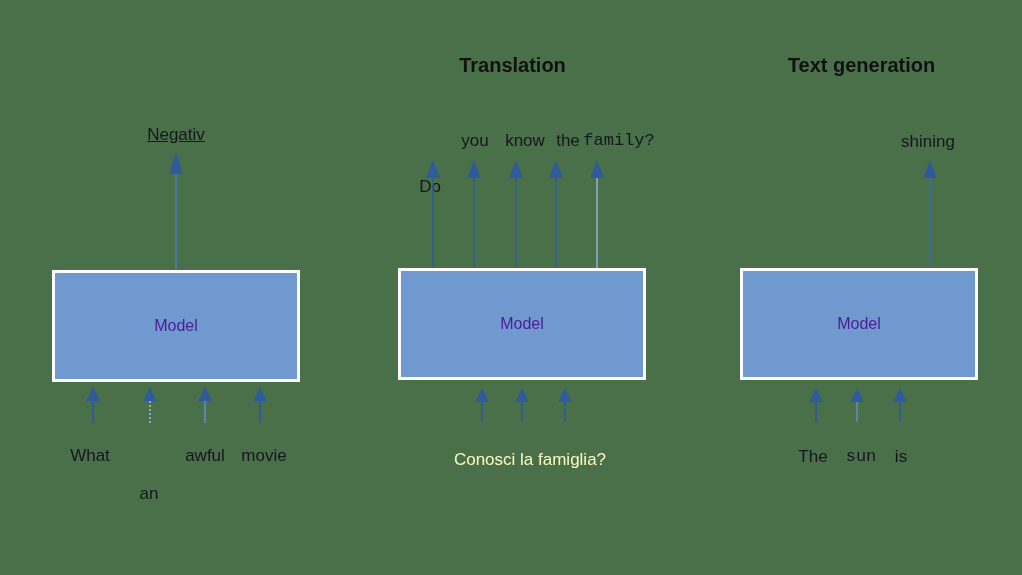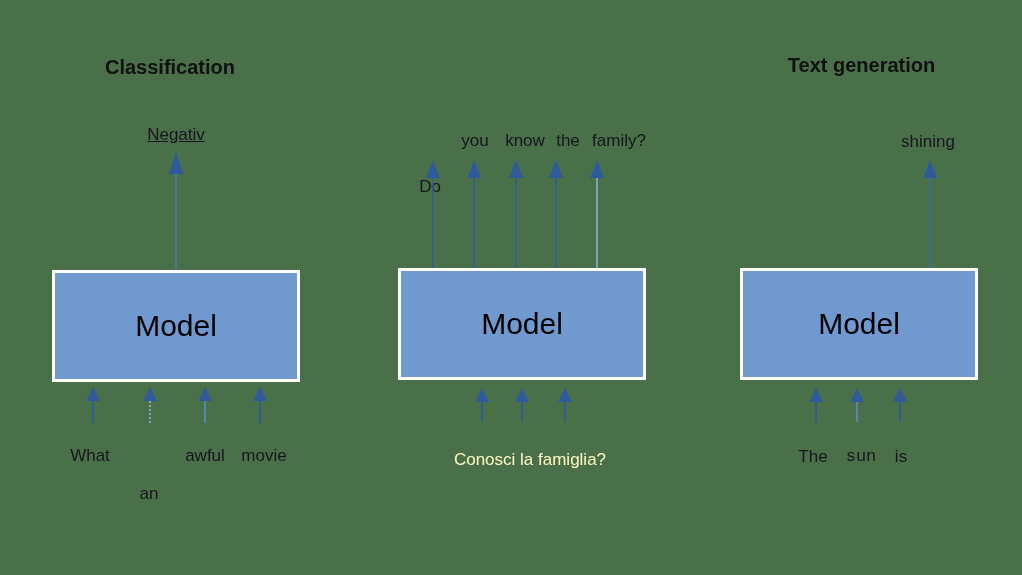--- a/index.html
+++ b/index.html
@@ -38,22 +38,22 @@
   .model-box {
     position: absolute;
     background: #7099cf;
     border: 3px solid #ffffff;
     box-sizing: border-box;
     display: flex;
     align-items: center;
     justify-content: center;
   }
   .model-label {
-    font-size: 30px;
-    color: #000000;
+    font-size: 16px;
+    color: #4c1d95;
     font-weight: normal;
     font-family: "Liberation Sans", sans-serif;
   }
   .token {
     position: absolute;
     transform: translateX(-50%);
     white-space: nowrap;
     font-size: 17px;
     color: #16161e;
     text-align: center;
@@ -75,21 +75,20 @@
     overflow: visible;
   }
 </style>
 </head>
 <body>
 
 <div id="canvas">
 
   <div class="panel" style="left:0px; width:340px;">
 
-    <div class="panel-title" style="top:56px; left:0px;">Classification</div>
 
     <div class="token" style="left:176px; top:125px;text-decoration:underline;">Negativ</div>
 
     <div class="arrow" style="left:176px; top:152px;">
       <svg width="16" height="118" viewBox="0 0 16 118">
         <line x1="8" y1="118" x2="8" y2="22" stroke="#4f79b5" stroke-width="1.6"></line>
         <polygon points="8,0 15,22 1,22" fill="#2f5b9c"></polygon>
       </svg>
     </div>
 
@@ -123,26 +122,27 @@
     </div>
 
     <div class="token" style="left:90px; top:446px;">What</div>
     <div class="token" style="left:149px; top:446px;margin-top:38px;">an</div>
     <div class="token" style="left:205px; top:446px;">awful</div>
     <div class="token" style="left:264px; top:446px;">movie</div>
   </div>
 
   <div class="panel" style="left:340px; width:345px;">
 
+    <div class="panel-title" style="top:54px; left:0px;">Translation</div>
 
     <div class="token" style="left:90px; top:131px;margin-top:46px;">Do</div>
     <div class="token" style="left:135px; top:131px;text-align:right;">you</div>
     <div class="token" style="left:185px; top:131px;">know</div>
     <div class="token" style="left:228px; top:131px;">the</div>
-    <div class="token" style="left:279px; top:131px;">family?</div>
+    <div class="token" style="left:279px; top:131px;font-family:Liberation Mono, monospace;">family?</div>
 
     <div class="arrow" style="left:93px; top:160px;">
       <svg width="16" height="108" viewBox="0 0 16 108">
         <line x1="8" y1="108" x2="8" y2="18" stroke="#2f5b9c" stroke-width="1.5"></line>
         <polygon points="8,0 15,18 1,18" fill="#2f5b9c"></polygon>
       </svg>
     </div>
     <div class="arrow" style="left:134px; top:160px;">
       <svg width="16" height="108" viewBox="0 0 16 108">
         <line x1="8" y1="108" x2="8" y2="18" stroke="#2f5b9c" stroke-width="1.5"></line>

